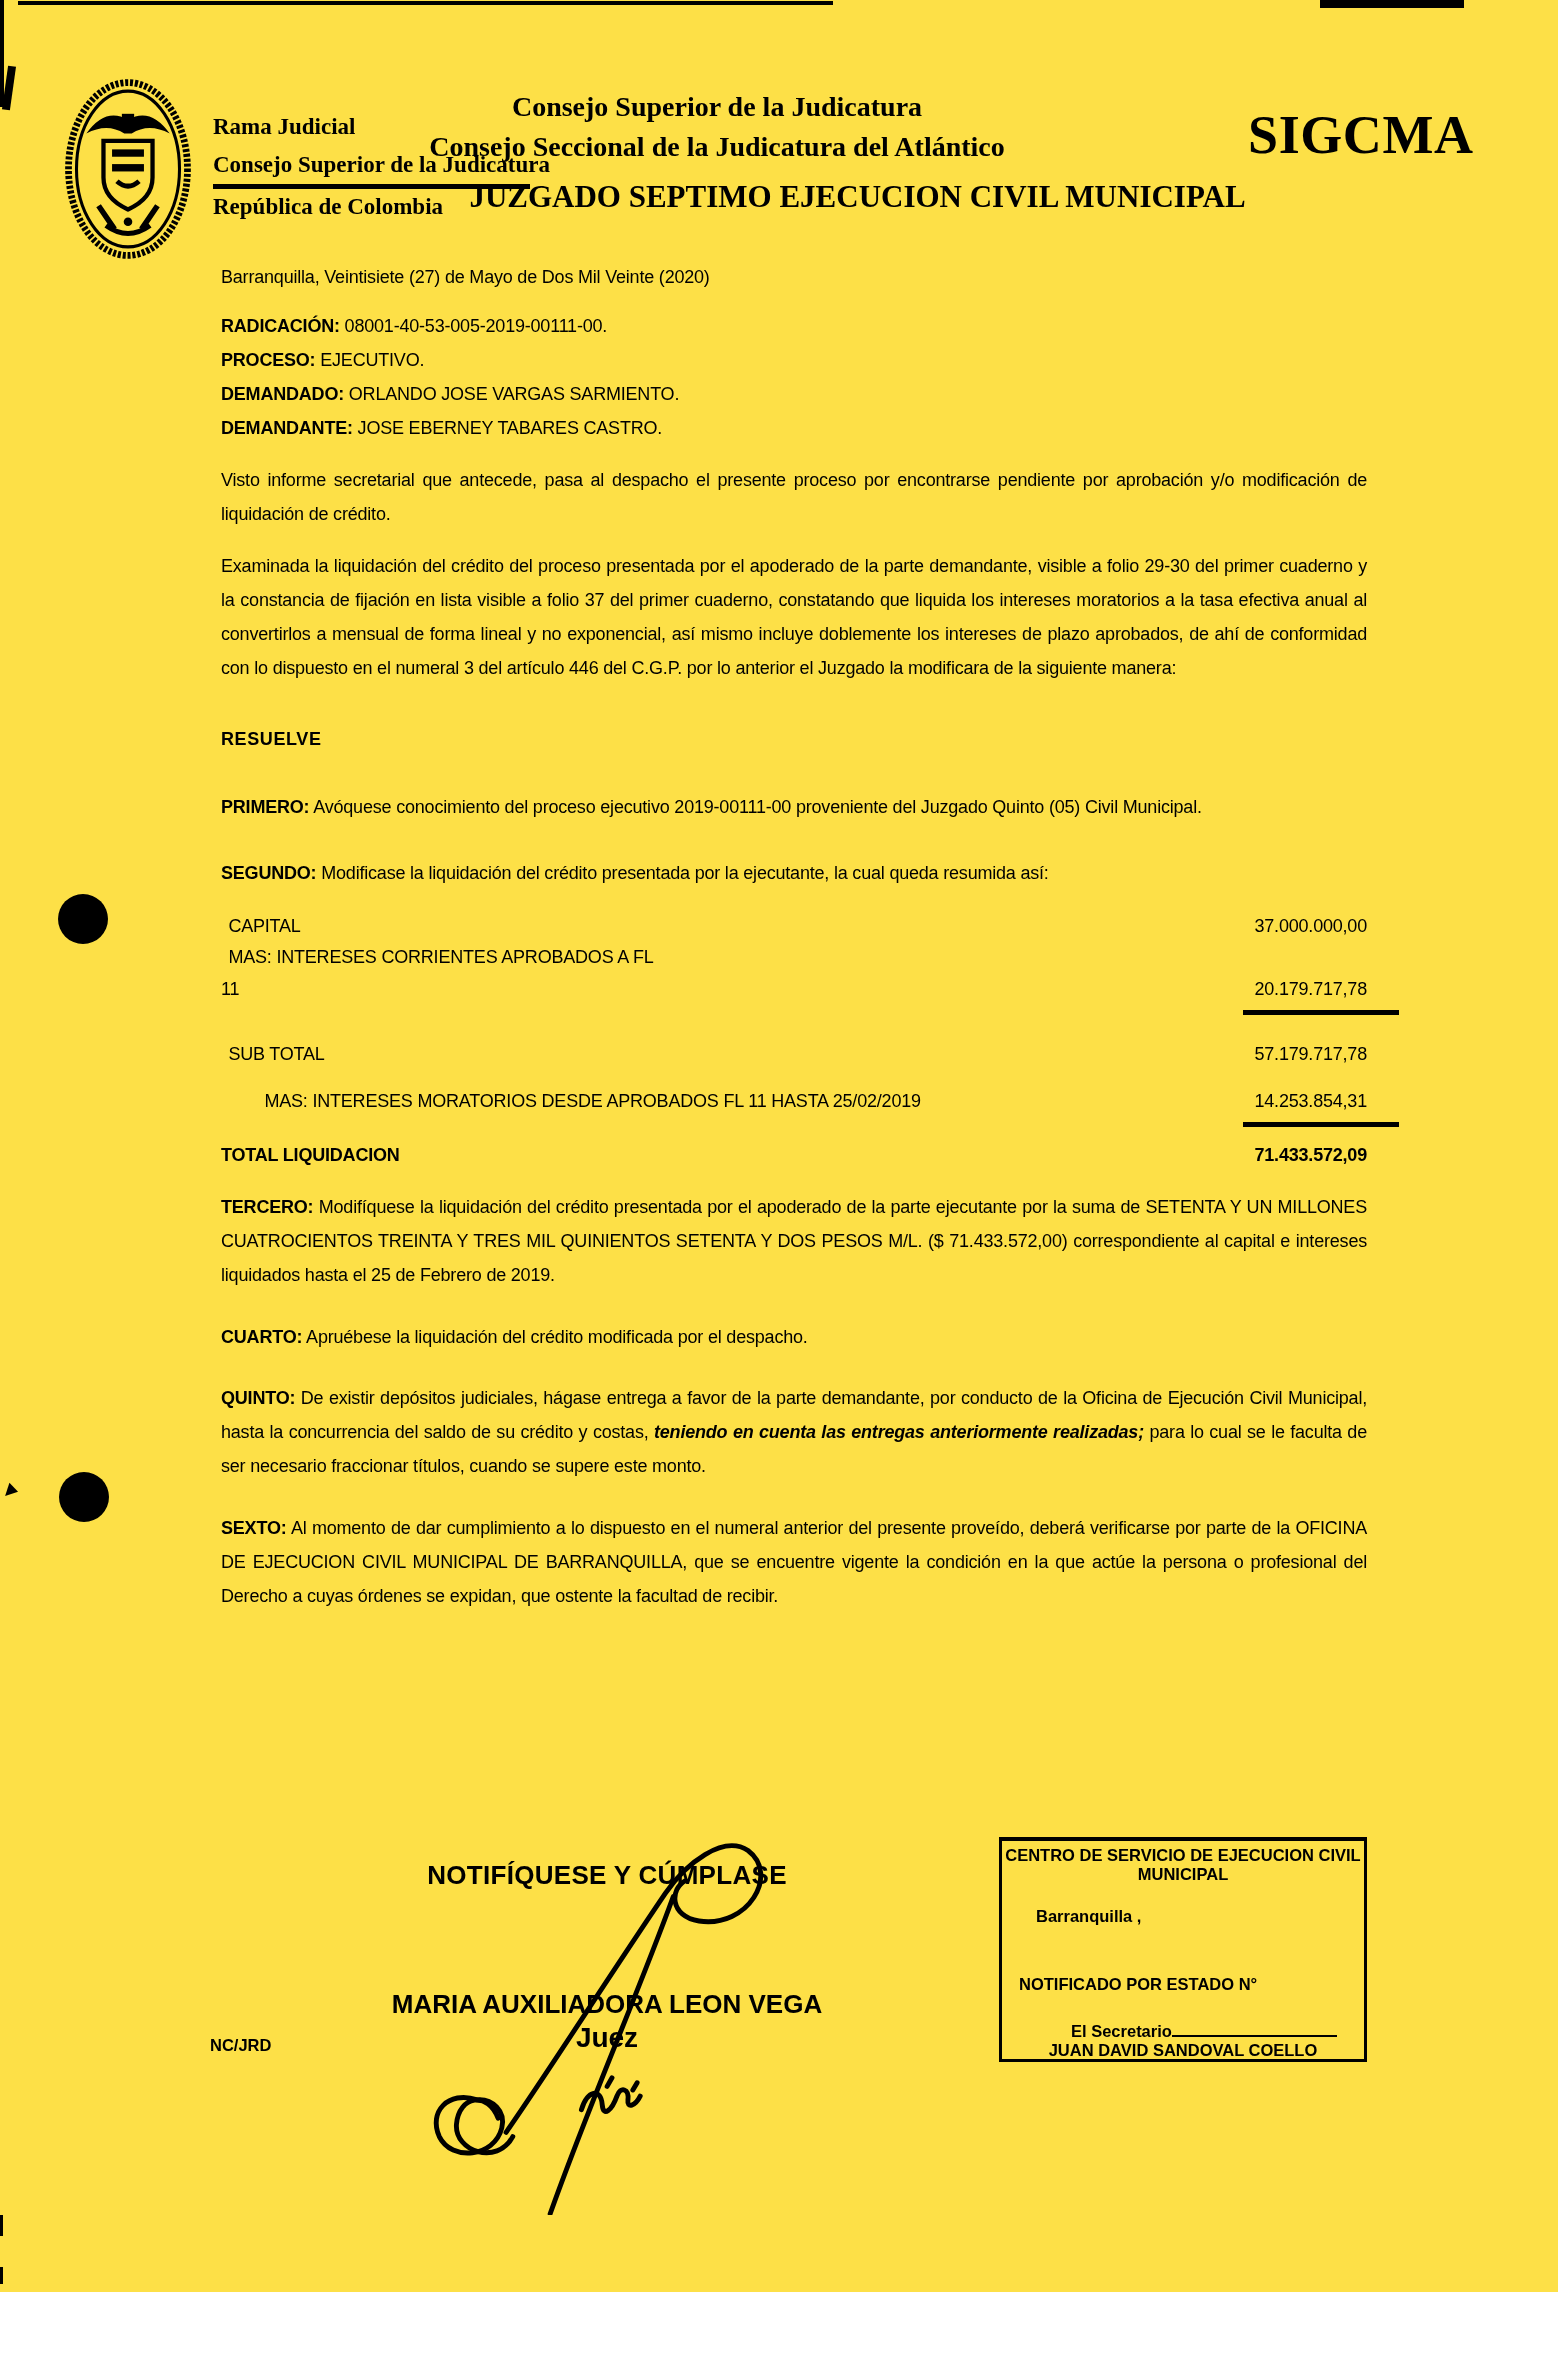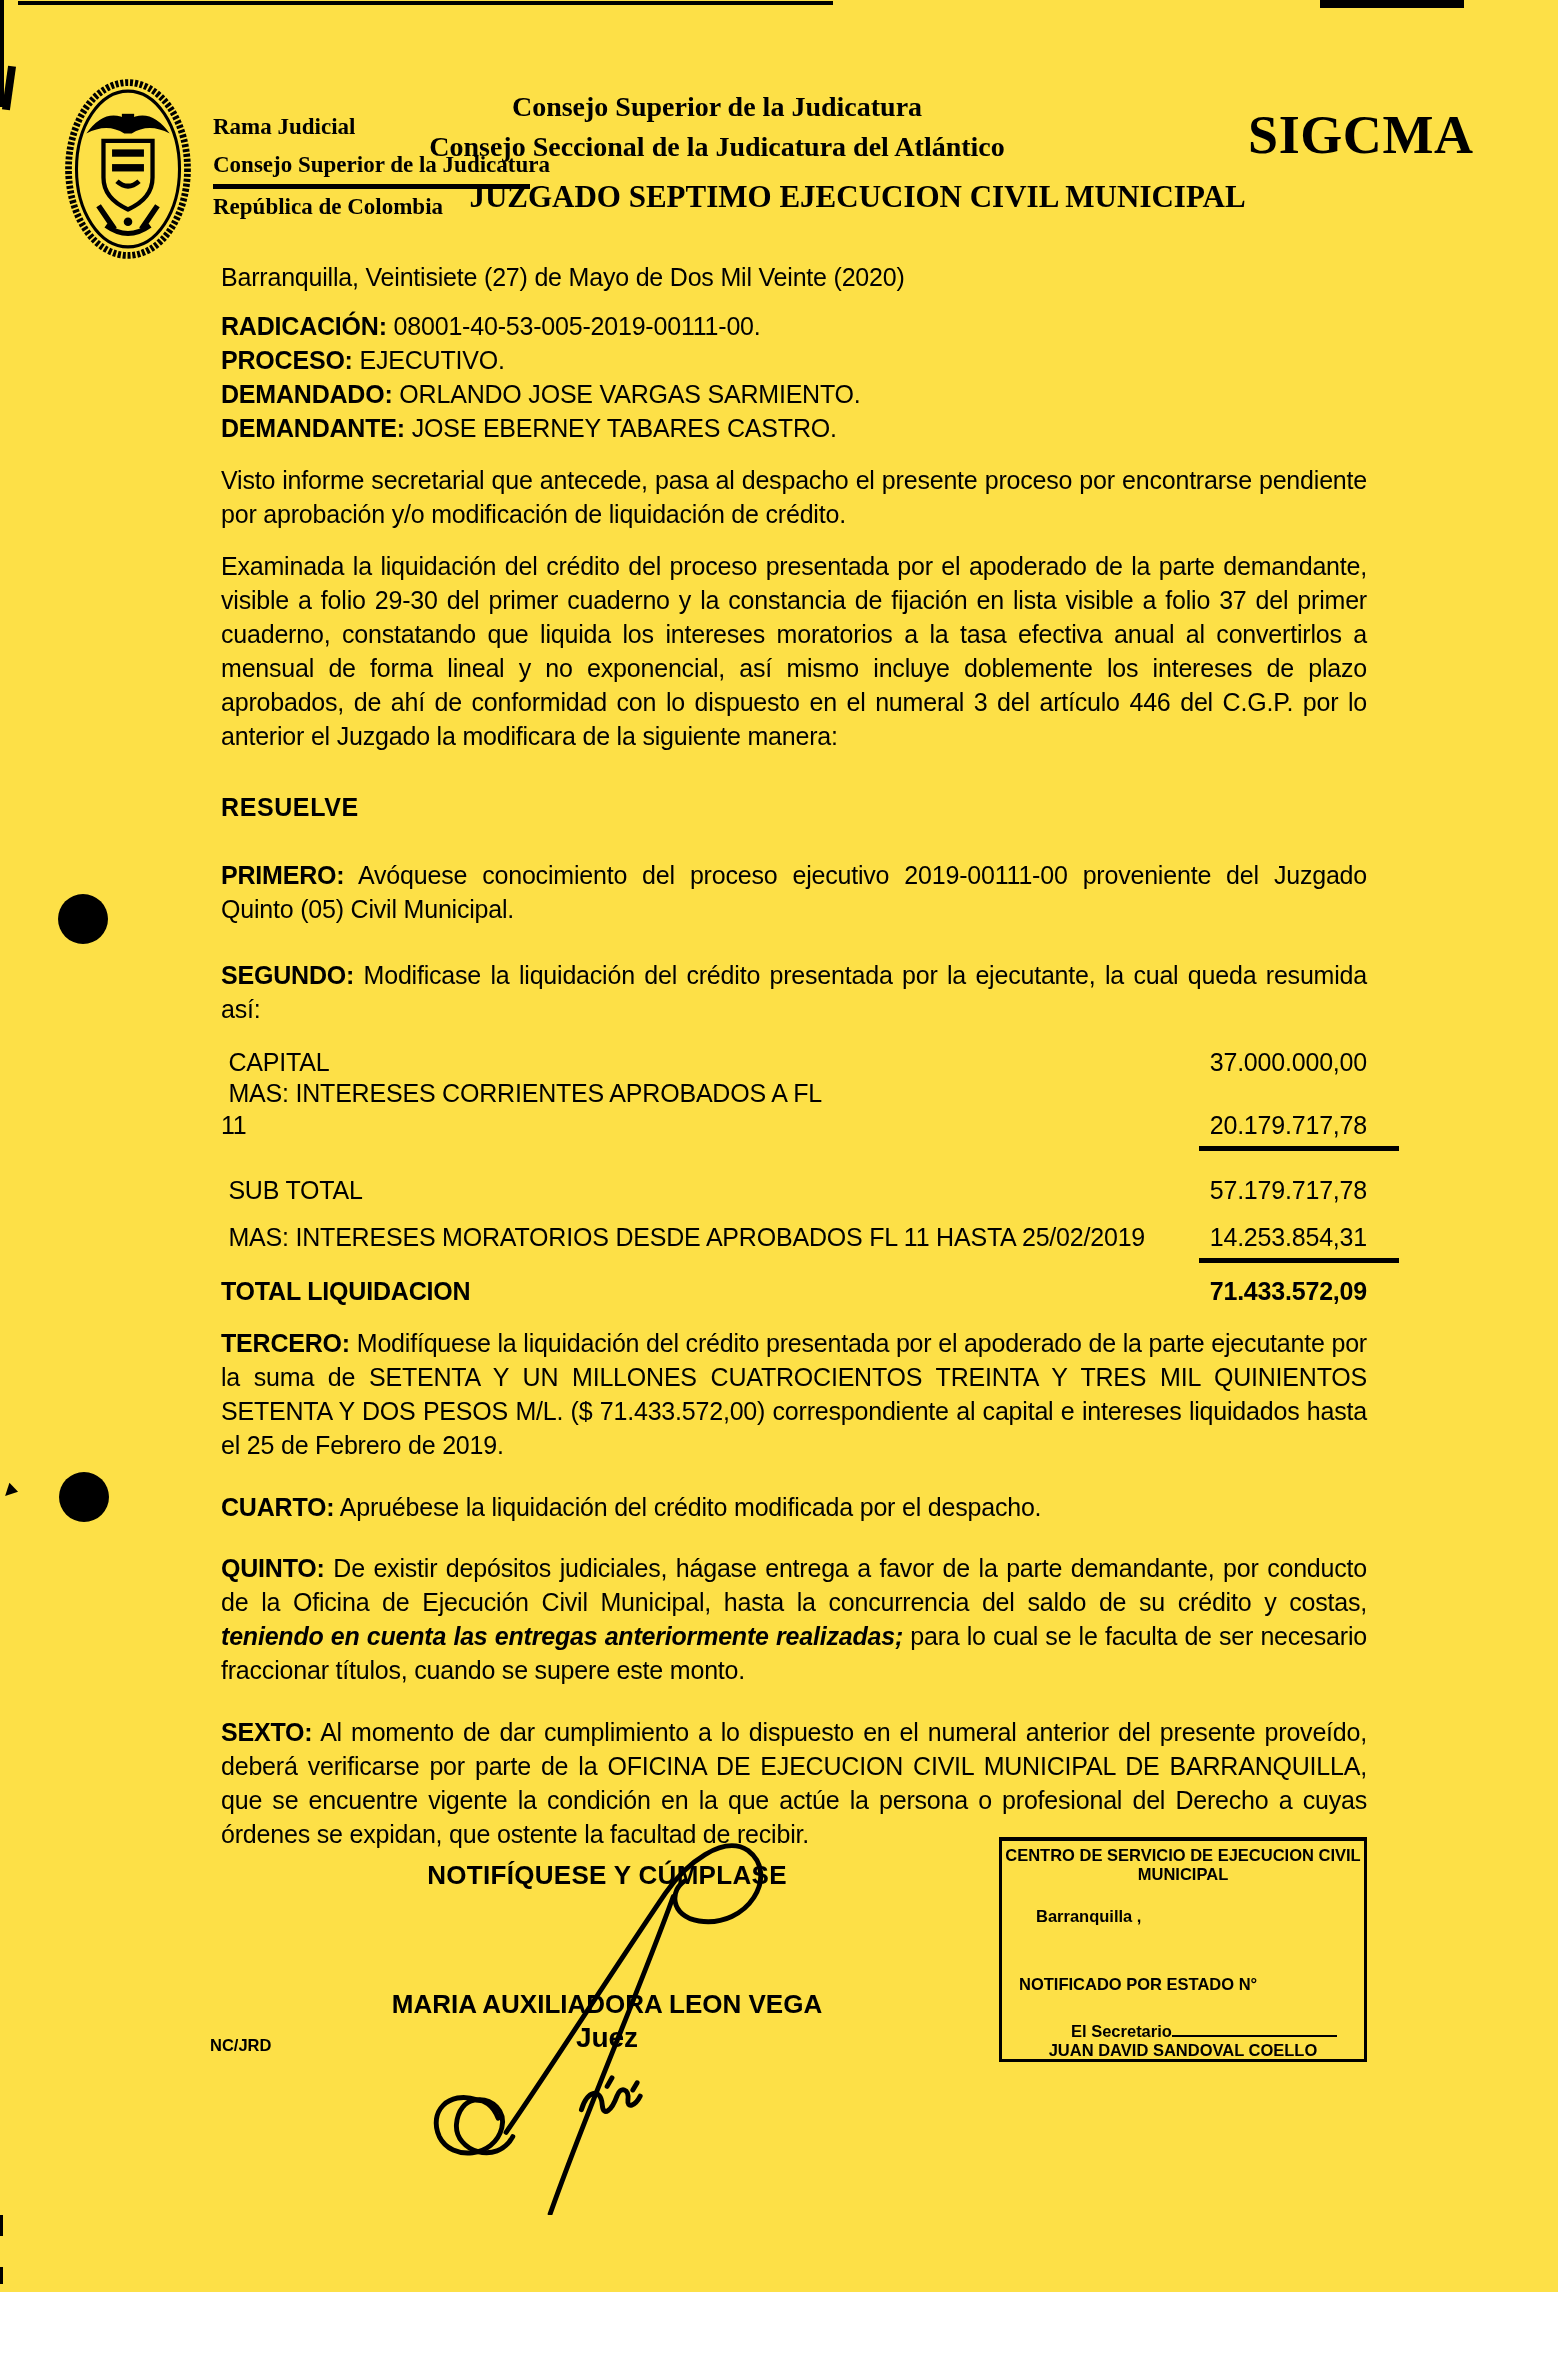--- a/index.html
+++ b/index.html
@@ -18,42 +18,42 @@
   
   .hdr{position:absolute;left:0;top:0;width:1559px;height:263px;}
   .logo{position:absolute;left:63px;top:77px;}
   .org{position:absolute;left:213px;top:108px;font-family:"Liberation Serif","DejaVu Serif",serif;font-weight:bold;font-size:23px;line-height:38px;white-space:nowrap;}
   .org-rule{position:absolute;left:213px;top:184px;width:317px;height:4.9px;background:#000;}
   .org-line3{position:absolute;left:213px;top:194px;font-family:"Liberation Serif","DejaVu Serif",serif;font-weight:bold;font-size:23px;white-space:nowrap;}
   .ctr{position:absolute;left:343px;top:87px;width:748px;text-align:center;font-family:"Liberation Serif","DejaVu Serif",serif;font-weight:bold;font-size:28px;line-height:40px;}
   .juzgado{position:absolute;left:450px;top:179px;width:815px;text-align:center;font-family:"Liberation Serif","DejaVu Serif",serif;font-weight:bold;font-size:31px;white-space:nowrap;}
   .sigcma{position:absolute;left:1248px;top:104px;font-family:"Liberation Serif","DejaVu Serif",serif;font-weight:bold;font-size:54px;letter-spacing:0.6px;}
   
-  .body{position:absolute;left:221px;top:260px;width:1146px;font-size:25px;line-height:34px;letter-spacing:-0.2px;}
+  .body{position:absolute;left:221px;top:260px;width:1146px;font-size:18px;line-height:34px;letter-spacing:-0.2px;}
   .date{margin:0 0 14.7px 0;}
   .case-line{line-height:34px;}
   .jp{text-align:justify;margin:0;}
   .p1{margin-top:18.4px;}
   .p2{margin-top:18.4px;}
   .resuelve{margin-top:37px;text-align:left;font-weight:bold;letter-spacing:0.6px;}
   .primero{margin-top:34px;}
   .segundo{margin-top:32px;}
   .tercero{margin-top:18.4px;}
   .cuarto{margin-top:27.6px;}
   .quinto{margin-top:27.6px;}
   .sexto{margin-top:27.6px;}
   b{font-weight:bold;}
   .emi{font-weight:bold;font-style:italic;}
   
   .liq{margin-top:18.4px;}
   .liq-row{display:flex;justify-content:space-between;align-items:baseline;line-height:34px;}
   .liq-row .lbl{padding-left:7.4px;}
   .r2{line-height:29px;}
   .r4{margin-top:22px;gap:36px;}
-  .r5{margin-top:13.5px;}
+  .r5{margin-top:13.5px;margin-left:36px;}
   .r6{margin-top:11px;font-weight:bold;}
   .val{white-space:nowrap;}
   .val.underlined{border-bottom:5.5px solid #000;padding:0 32px 3.7px 11px;margin-right:-32px;}
   
   .sig{position:absolute;left:221px;top:1860px;width:772px;text-align:center;}
   .sig-order{font-weight:bold;font-size:26px;letter-spacing:0.3px;}
   .sig-name{position:absolute;left:0;top:129px;width:100%;font-weight:bold;font-size:26px;}
   .sig-title{position:absolute;left:0;top:162px;width:100%;font-weight:bold;font-size:28px;}
   .sig-svg{position:absolute;left:184px;top:-37px;pointer-events:none;}
   .initials{position:absolute;left:210px;top:2036px;font-weight:bold;font-size:16.5px;}

